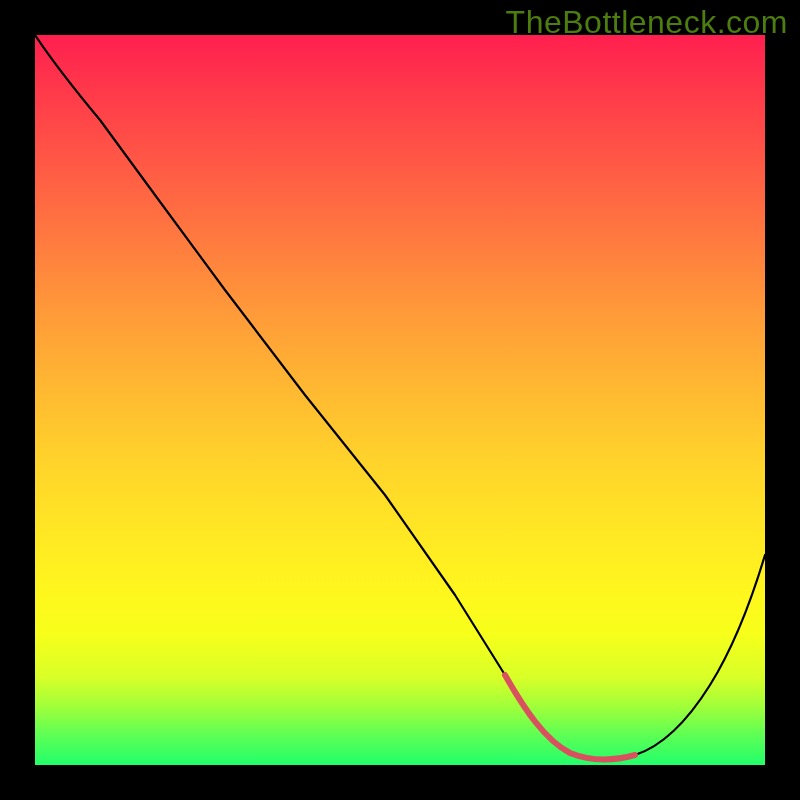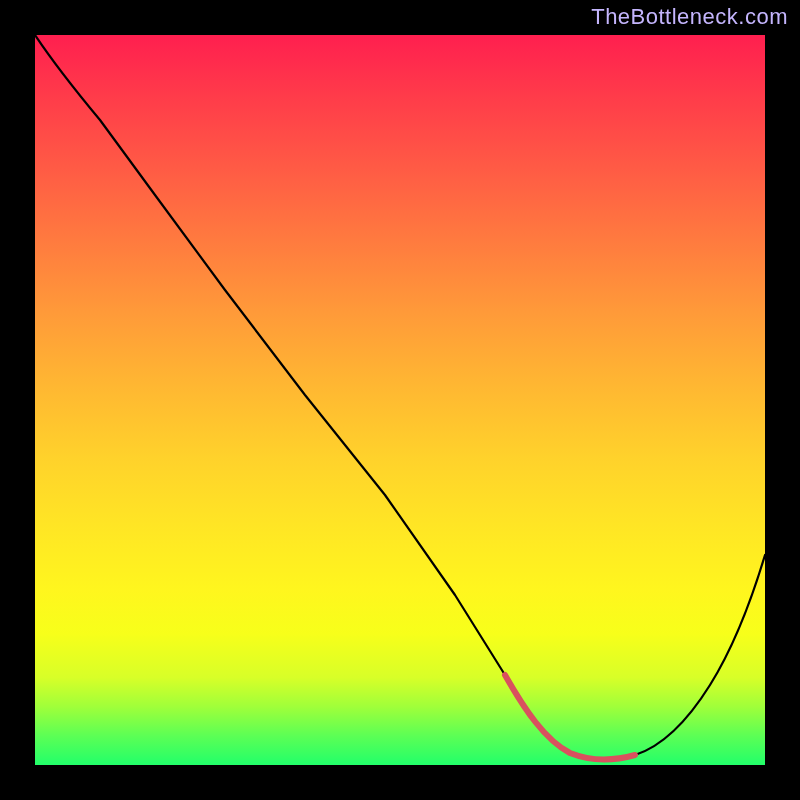--- a/index.html
+++ b/index.html
@@ -14,22 +14,22 @@
   .frame {
     position: relative;
     width: 800px;
     height: 800px;
     background: #000;
   }
   .watermark {
     position: absolute;
     top: 4px;
     right: 12px;
-    color: #c4b5fd;
-    font-size: 22px;
+    color: #4d7c0f;
+    font-size: 32px;
     font-weight: 500;
     letter-spacing: 0.5px;
   }
   .plot {
     position: absolute;
     left: 35px;
     top: 35px;
     width: 730px;
     height: 730px;
     background: linear-gradient(

